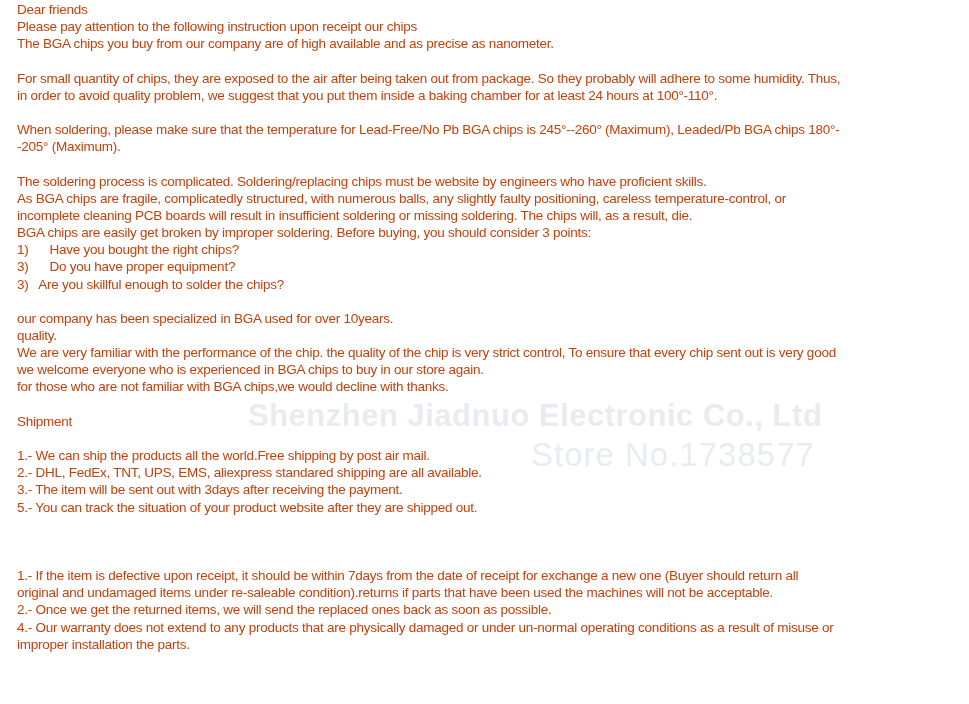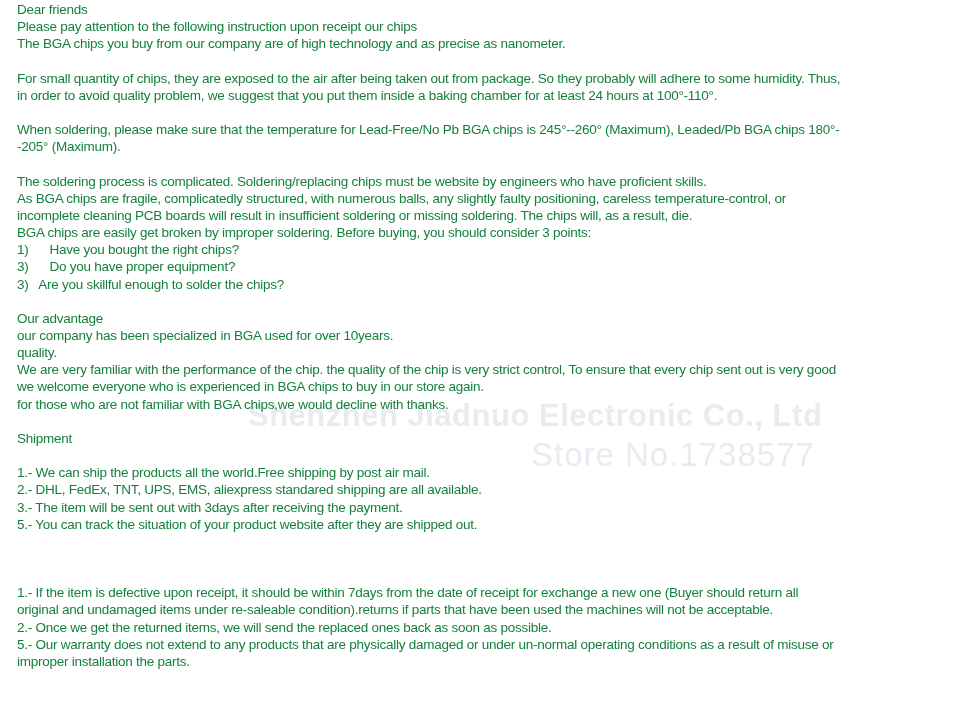--- a/index.html
+++ b/index.html
@@ -13,21 +13,21 @@
   .doc {
     position: absolute;
     left: 17px; top: 1px;
     z-index: 1;
     width: 952px;
   }
   .line {
     font-size: 13.5px;
     line-height: 17.15px;
     letter-spacing: -0.25px;
-    color: #15803d;
+    color: #c2410c;
     white-space: pre;
   }
   .watermark {
     position: absolute;
     z-index: 0;
     color: #e8ebef;
     white-space: nowrap;
     user-select: none;
   }
   .wm-line1 { left: 248px; top: 398px; font-size: 31px; letter-spacing: 0.5px; font-weight: bold; }
@@ -36,50 +36,49 @@
 </head>
 <body>
 
 <div class="watermark wm-line1">Shenzhen Jiadnuo Electronic Co., Ltd</div>
 
 <div class="watermark wm-line2">Store No.1738577</div>
 
 <div class="doc">
     <div class="line">Dear friends</div>
     <div class="line">Please pay attention to the following instruction upon receipt our chips</div>
-    <div class="line">The BGA chips you buy from our company are of high technology and as precise as nanometer.</div>
+    <div class="line">The BGA chips you buy from our company are of high available and as precise as nanometer.</div>
     <div class="line">&nbsp;</div>
     <div class="line">For small quantity of chips, they are exposed to the air after being taken out from package. So they probably will adhere to some humidity. Thus,</div>
     <div class="line">in order to avoid quality problem, we suggest that you put them inside a baking chamber for at least 24 hours at 100°-110°.</div>
     <div class="line">&nbsp;</div>
     <div class="line">When soldering, please make sure that the temperature for Lead-Free/No Pb BGA chips is 245°--260° (Maximum), Leaded/Pb BGA chips 180°-</div>
     <div class="line">-205° (Maximum).</div>
     <div class="line">&nbsp;</div>
     <div class="line">The soldering process is complicated. Soldering/replacing chips must be website by engineers who have proficient skills.</div>
     <div class="line">As BGA chips are fragile, complicatedly structured, with numerous balls, any slightly faulty positioning, careless temperature-control, or</div>
     <div class="line">incomplete cleaning PCB boards will result in insufficient soldering or missing soldering. The chips will, as a result, die.</div>
     <div class="line">BGA chips are easily get broken by improper soldering. Before buying, you should consider 3 points:</div>
     <div class="line">1)      Have you bought the right chips?</div>
     <div class="line">3)      Do you have proper equipment?</div>
     <div class="line">3)   Are you skillful enough to solder the chips?</div>
     <div class="line">&nbsp;</div>
-    <div class="line">Our advantage</div>
     <div class="line">our company has been specialized in BGA used for over 10years.</div>
     <div class="line">quality.</div>
     <div class="line">We are very familiar with the performance of the chip. the quality of the chip is very strict control, To ensure that every chip sent out is very good</div>
     <div class="line">we welcome everyone who is experienced in BGA chips to buy in our store again.</div>
     <div class="line">for those who are not familiar with BGA chips,we would decline with thanks.</div>
     <div class="line">&nbsp;</div>
     <div class="line">Shipment</div>
     <div class="line">&nbsp;</div>
     <div class="line">1.- We can ship the products all the world.Free shipping by post air mail.</div>
     <div class="line">2.- DHL, FedEx, TNT, UPS, EMS, aliexpress standared shipping are all available.</div>
     <div class="line">3.- The item will be sent out with 3days after receiving the payment.</div>
     <div class="line">5.- You can track the situation of your product website after they are shipped out.</div>
     <div class="line">&nbsp;</div>
     <div class="line">&nbsp;</div>
     <div class="line">&nbsp;</div>
     <div class="line">1.- If the item is defective upon receipt, it should be within 7days from the date of receipt for exchange a new one (Buyer should return all</div>
     <div class="line">original and undamaged items under re-saleable condition).returns if parts that have been used the machines will not be acceptable.</div>
     <div class="line">2.- Once we get the returned items, we will send the replaced ones back as soon as possible.</div>
-    <div class="line">5.- Our warranty does not extend to any products that are physically damaged or under un-normal operating conditions as a result of misuse or</div>
+    <div class="line">4.- Our warranty does not extend to any products that are physically damaged or under un-normal operating conditions as a result of misuse or</div>
     <div class="line">improper installation the parts.</div>
   </div>
 
 </body></html>

